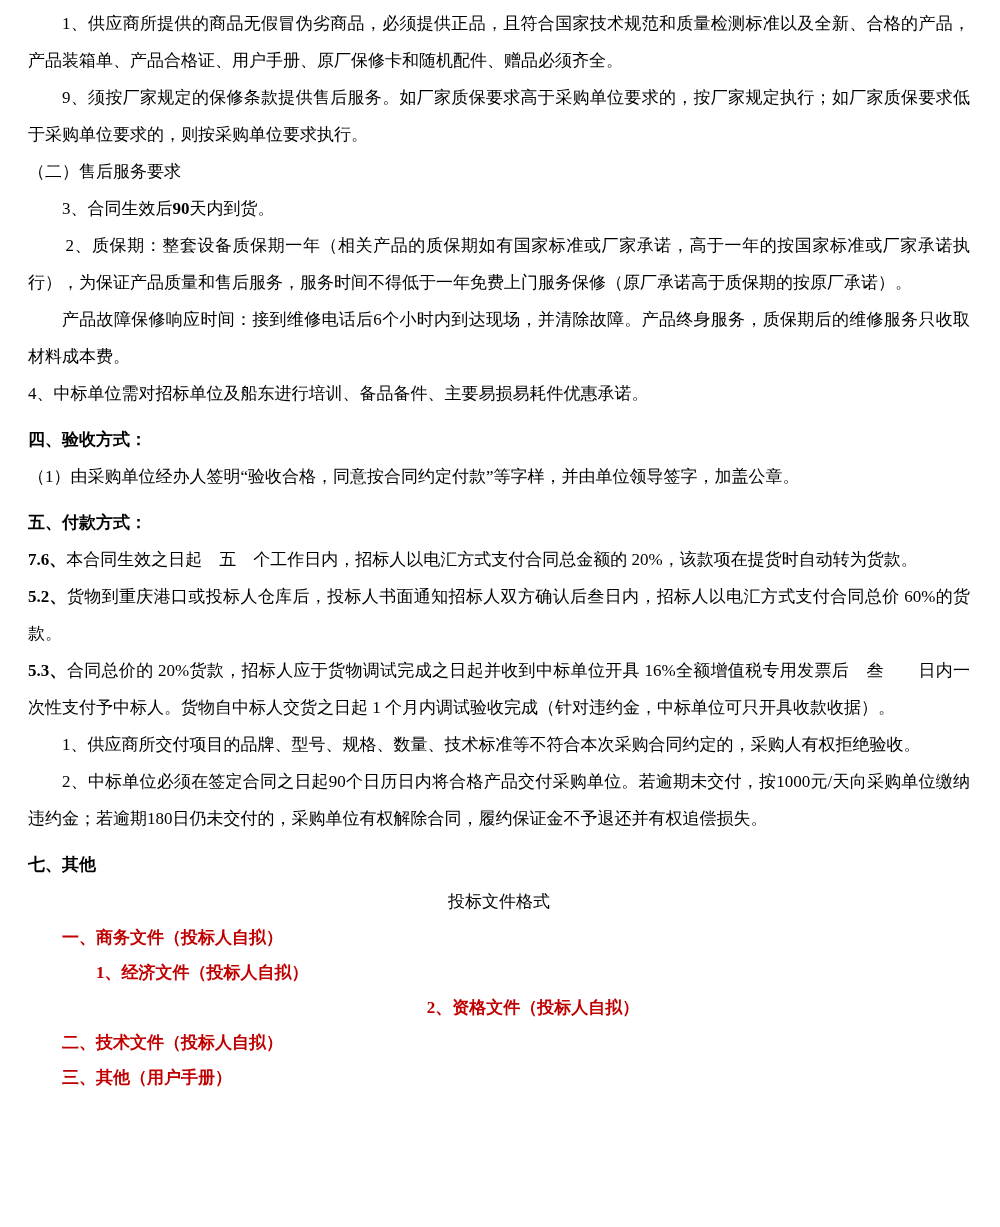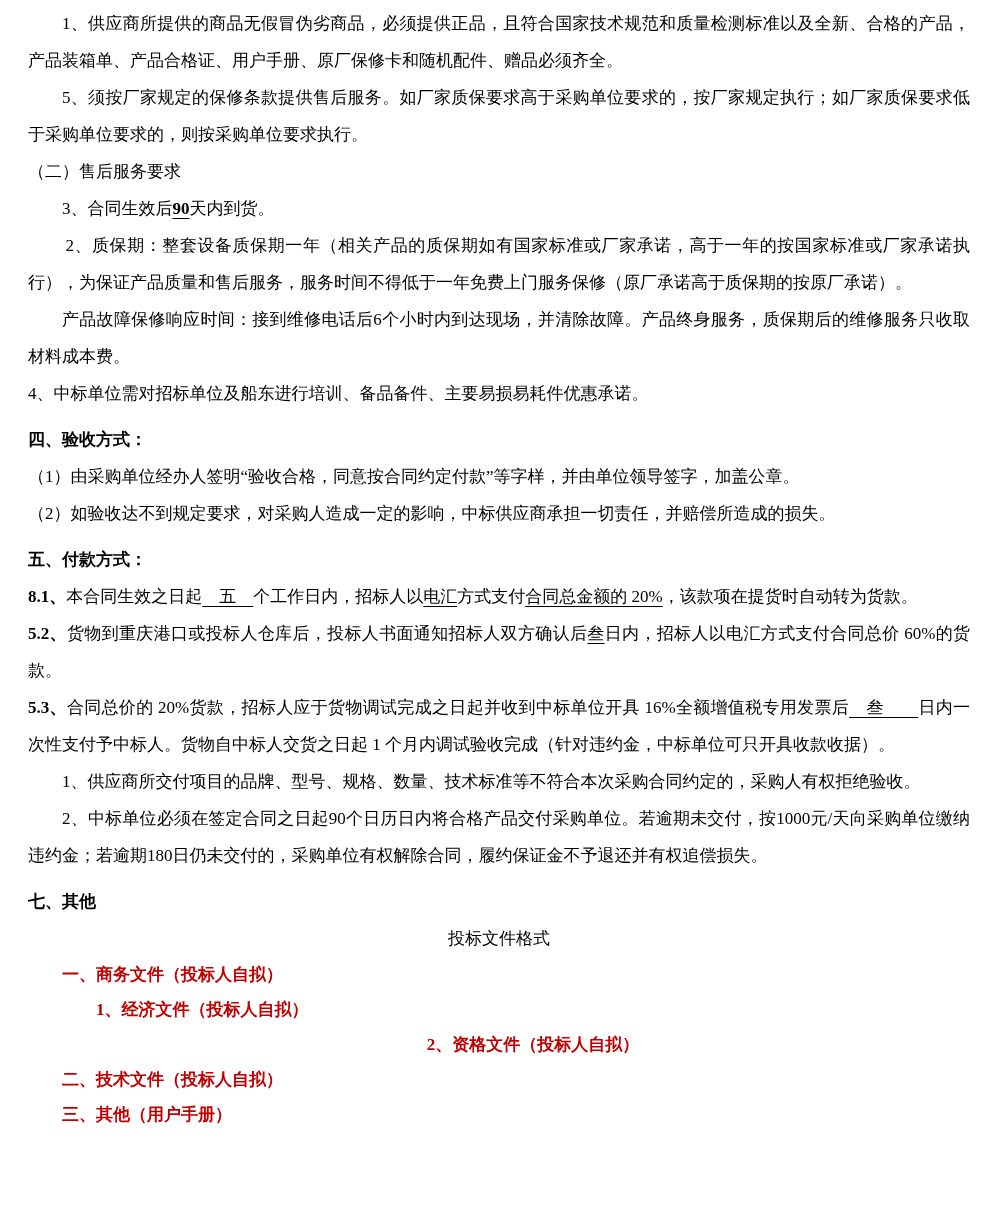--- a/index.html
+++ b/index.html
@@ -23,38 +23,37 @@
   }
   .para.center { text-align: center; }
   .para.heading { font-weight: bold; margin-top: 9px; }
   .para.red-item {
     font-weight: bold;
     color: #c00000;
     line-height: 35px;
     text-align: left;
   }
   .b { font-weight: bold; }
-  .u { text-decoration: underline; text-underline-offset: 4px; }
+  .u { text-underline-offset: 4px; }
 </style>
 </head>
 <body>
 
 <div class="page">
     <p class="para" style="text-indent: 2em;"><span>1、供应商所提供的商品无假冒伪劣商品，必须提供正品，且符合国家技术规范和质量检测标准以及全新、合格的产品，产品装箱单、产品合格证、用户手册、原厂保修卡和随机配件、赠品必须齐全。</span></p>
-    <p class="para" style="text-indent: 2em;"><span>5、须按厂家规定的保修条款提供售后服务。如厂家质保要求高于采购单位要求的，按厂家规定执行；如厂家质保要求低于采购单位要求的，则按采购单位要求执行。</span></p>
+    <p class="para" style="text-indent: 2em;"><span>9、须按厂家规定的保修条款提供售后服务。如厂家质保要求高于采购单位要求的，按厂家规定执行；如厂家质保要求低于采购单位要求的，则按采购单位要求执行。</span></p>
     <p class="para"><span>（二）售后服务要求</span></p>
     <p class="para" style="text-indent: 2em;"><span>3、合同生效后</span><span class="b u">90</span><span>天内到货。</span></p>
     <p class="para" style="text-indent: 2.2em;"><span>2、质保期：整套设备质保期一年（相关产品的质保期如有国家标准或厂家承诺，高于一年的按国家标准或厂家承诺执行），为保证产品质量和售后服务，服务时间不得低于一年免费上门服务保修（原厂承诺高于质保期的按原厂承诺）。</span></p>
     <p class="para" style="text-indent: 2em;"><span>产品故障保修响应时间：接到维修电话后6个小时内到达现场，并清除故障。产品终身服务，质保期后的维修服务只收取材料成本费。</span></p>
     <p class="para"><span>4、中标单位需对招标单位及船东进行培训、备品备件、主要易损易耗件优惠承诺。</span></p>
     <p class="para heading"><span>四、验收方式：</span></p>
     <p class="para"><span>（1）由采购单位经办人签明“验收合格，同意按合同约定付款”等字样，并由单位领导签字，加盖公章。</span></p>
-    <p class="para"><span>（2）如验收达不到规定要求，对采购人造成一定的影响，中标供应商承担一切责任，并赔偿所造成的损失。</span></p>
     <p class="para heading"><span>五、付款方式：</span></p>
-    <p class="para"><span class="b">8.1、</span><span>本合同生效之日起</span><span class="u">　五　</span><span>个工作日内，招标人以</span><span class="u">电汇</span><span>方式支付</span><span class="u">合同总金额的 20%</span><span>，该款项在提货时自动转为货款。</span></p>
+    <p class="para"><span class="b">7.6、</span><span>本合同生效之日起</span><span class="u">　五　</span><span>个工作日内，招标人以</span><span class="u">电汇</span><span>方式支付</span><span class="u">合同总金额的 20%</span><span>，该款项在提货时自动转为货款。</span></p>
     <p class="para"><span class="b">5.2、</span><span>货物到重庆港口或投标人仓库后，投标人书面通知招标人双方确认后</span><span class="u">叁</span><span>日内，招标人以电汇方式支付合同总价 60%的货款。</span></p>
     <p class="para"><span class="b">5.3、</span><span>合同总价的 20%货款，招标人应于货物调试完成之日起并收到中标单位开具 16%全额增值税专用发票后</span><span class="u">　叁　　</span><span>日内一次性支付予中标人。货物自中标人交货之日起 1 个月内调试验收完成（针对违约金，中标单位可只开具收款收据）。</span></p>
     <p class="para" style="text-indent: 2em;"><span>1、供应商所交付项目的品牌、型号、规格、数量、技术标准等不符合本次采购合同约定的，采购人有权拒绝验收。</span></p>
     <p class="para" style="text-indent: 2em;"><span>2、中标单位必须在签定合同之日起90个日历日内将合格产品交付采购单位。若逾期未交付，按1000元/天向采购单位缴纳违约金；若逾期180日仍未交付的，采购单位有权解除合同，履约保证金不予退还并有权追偿损失。</span></p>
     <p class="para heading"><span>七、其他</span></p>
     <p class="para center"><span>投标文件格式</span></p>
     <p class="para red-item" style="margin-left: 2em;"><span>一、商务文件（投标人自拟）</span></p>
     <p class="para red-item" style="margin-left: 4em;"><span>1、经济文件（投标人自拟）</span></p>
     <p class="para red-item" style="margin-left: 4em; text-align: center;"><span>2、资格文件（投标人自拟）</span></p>
     <p class="para red-item" style="margin-left: 2em;"><span>二、技术文件（投标人自拟）</span></p>

